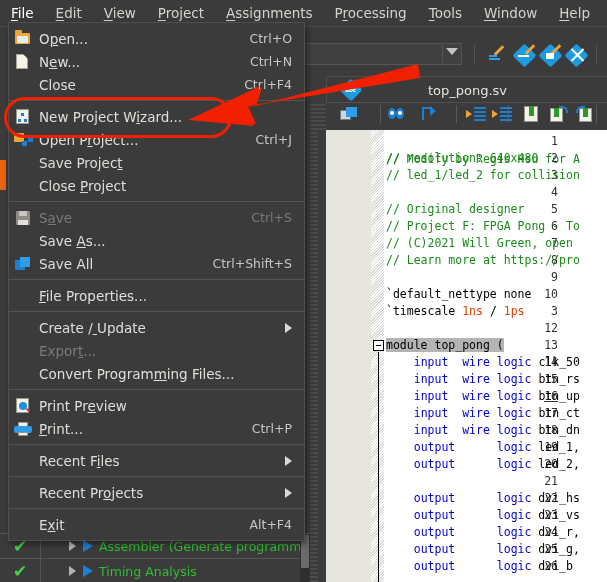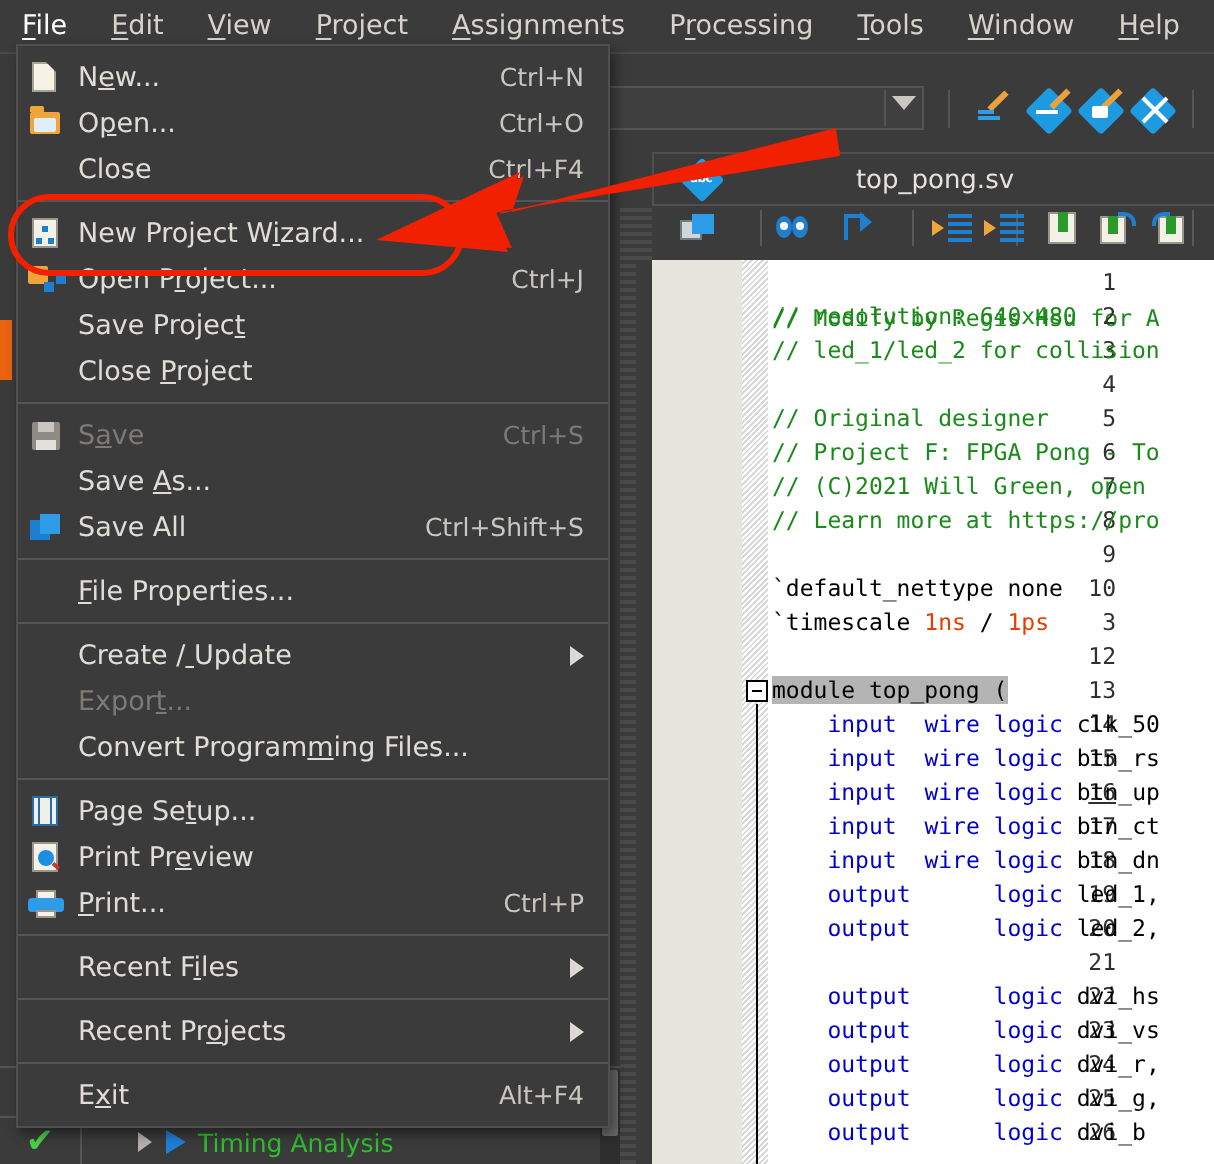--- a/index.html
+++ b/index.html
@@ -429,31 +429,31 @@
     <div class="mb-item nosel"><u>A</u>ssignments</div>
     <div class="mb-item nosel">P<u>r</u>ocessing</div>
     <div class="mb-item nosel"><u>T</u>ools</div>
     <div class="mb-item nosel"><u>W</u>indow</div>
     <div class="mb-item nosel"><u>H</u>elp</div>
   </div>
 
 <div id="filemenu">
     <div class="mi nosel">
       <span class="ic">
+        <div class="ic-folder"></div>
+      </span>
+      <span class="lbl">O<u>p</u>en...</span>
+      <span class="acc">Ctrl+O</span>
+    </div>
+    <div class="mi nosel">
+      <span class="ic">
         <div class="ic-doc"></div>
       </span>
       <span class="lbl">N<u>e</u>w...</span>
       <span class="acc">Ctrl+N</span>
-    </div>
-    <div class="mi nosel">
-      <span class="ic">
-        <div class="ic-folder"></div>
-      </span>
-      <span class="lbl">O<u>p</u>en...</span>
-      <span class="acc">Ctrl+O</span>
     </div>
     <div class="mi nosel">
       <span class="ic"></span>
       <span class="lbl">Close</span>
       <span class="acc">Ctrl+F4</span>
     </div>
     <div class="msep"></div>
     <div class="mi nosel">
       <span class="ic">
         <div class="ic-wiz">
@@ -529,30 +529,20 @@
       <span class="acc"></span>
     </div>
     <div class="mi nosel">
       <span class="ic"></span>
       <span class="lbl">Convert Program<u>m</u>ing Files...</span>
       <span class="acc"></span>
     </div>
     <div class="msep"></div>
     <div class="mi nosel">
       <span class="ic">
-        <div class="ic-page">
-          <div class="v1"></div>
-          <div class="v2"></div>
-        </div>
-      </span>
-      <span class="lbl">Page Se<u>t</u>up...</span>
-      <span class="acc"></span>
-    </div>
-    <div class="mi nosel">
-      <span class="ic">
         <div class="ic-preview">
           <div class="mag"></div>
           <div class="hdl"></div>
         </div>
       </span>
       <span class="lbl">Print Pr<u>e</u>view</span>
       <span class="acc"></span>
     </div>
     <div class="mi nosel">
       <span class="ic">

